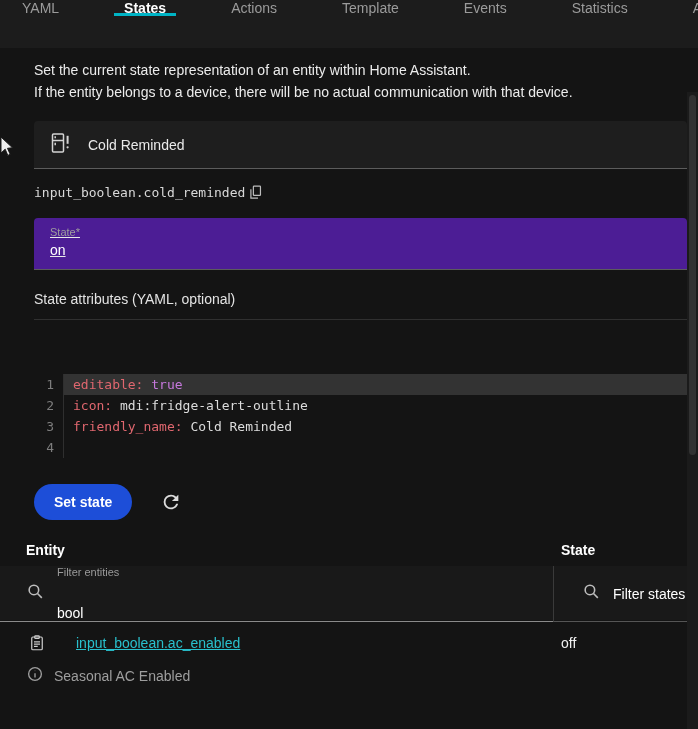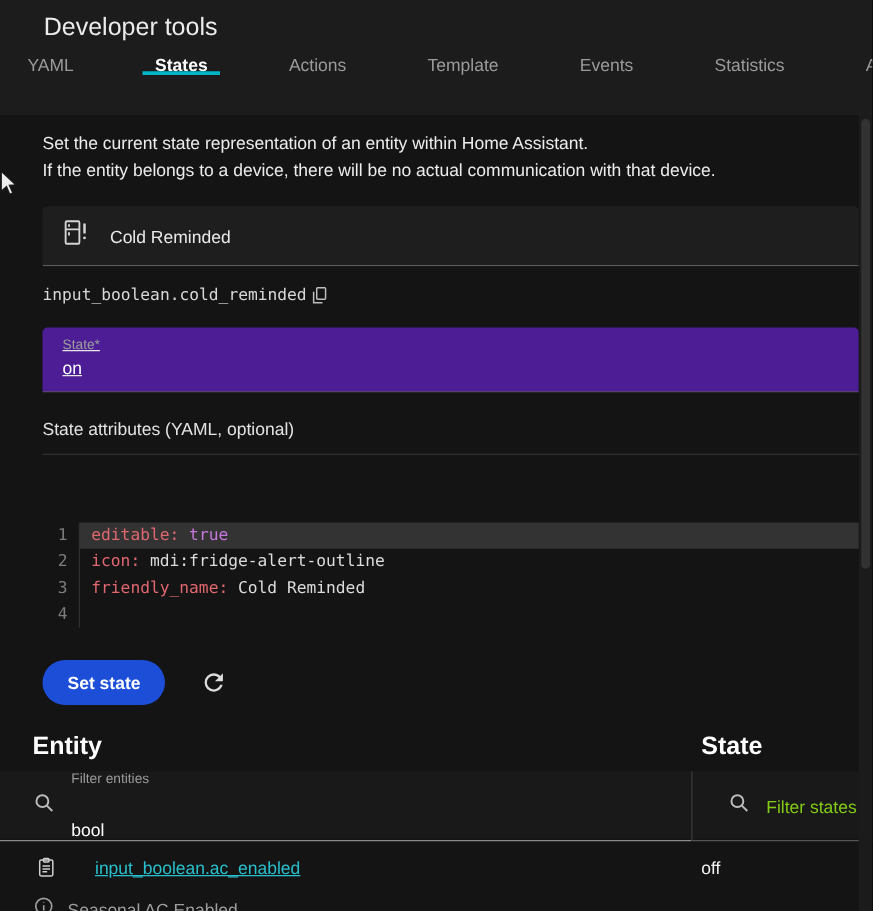--- a/index.html
+++ b/index.html
@@ -49,52 +49,49 @@
   .tok-bool { color:#c678dd; }
 
   
   .action-row { margin:14px 34px 0 34px; display:flex; align-items:center; gap:26px; }
   .set-state-btn { background:#1d4ed8; color:#ffffff; border:none; font-family:"Liberation Sans", sans-serif;
     font-size:14px; font-weight:600; height:36px; padding:0 20px; border-radius:18px; cursor:pointer; }
 
   
   .table { margin-top:16px; }
   .thead { display:grid; grid-template-columns:553px 1fr; padding:6px 0 8px 0; }
-  .th { font-size:20px; font-weight:700; color:#ffffff; }
+  .th { font-size:14px; font-weight:700; color:#ffffff; }
   .th-entity { padding-left:26px; }
   .th-state { padding-left:8px; }
 
   .filter-row { display:grid; grid-template-columns:553px 1fr; background:#191919; height:54px; }
   .filter-cell { display:flex; align-items:center; gap:12px; padding-left:26px; border-bottom:1px solid #8a8a8a; cursor:text; }
   .filter-cell.states { padding-left:28px; border-left:1px solid #3a3a3a; border-bottom:1px solid #555; }
   .filter-stack { display:flex; flex-direction:column; justify-content:center;gap:25px; }
   .filter-float { font-size:11px; color:#9a9a9a; }
   .filter-value { font-size:14px; color:#ffffff; margin-top:2px; }
-  .filter-placeholder { font-size:14px; color:#84cc16; }
+  .filter-placeholder { font-size:14px; color:#ffffff; }
 
   .entity-row { display:grid; grid-template-columns:553px 1fr; margin-top:12px; align-items:center; }
   .entity-cell { display:flex; align-items:center; gap:28px; padding-left:26px; }
   .entity-link { font-size:14px; color:#29c0cd; text-decoration:underline; cursor:pointer; }
   .state-cell { padding-left:8px; font-size:14px; color:#f1f1f1; }
 
   .name-row { display:flex; align-items:center; gap:10px; padding-left:26px; margin-top:11px; }
   .friendly-name { font-size:14px; color:#9e9e9e; }
 
   
   .scrollbar { position:absolute; right:0; top:92px; bottom:0; width:11px; background:#1b1b1b; }
   .scroll-thumb { position:absolute; left:2px; right:2px; top:3px; height:360px; background:#323232; border-radius:4px; }
 </style>
 </head>
 <body>
 
 <div class="screen">
 
-  <div class="app-header">
-    <div class="app-title">Developer tools</div>
-  </div>
 
   <div class="tab-bar">
     <div class="tab">
         <span>YAML</span>
       </div>
     <div class="tab active">
         <span>States</span>
       </div>
     <div class="tab">
         <span>Actions</span>

